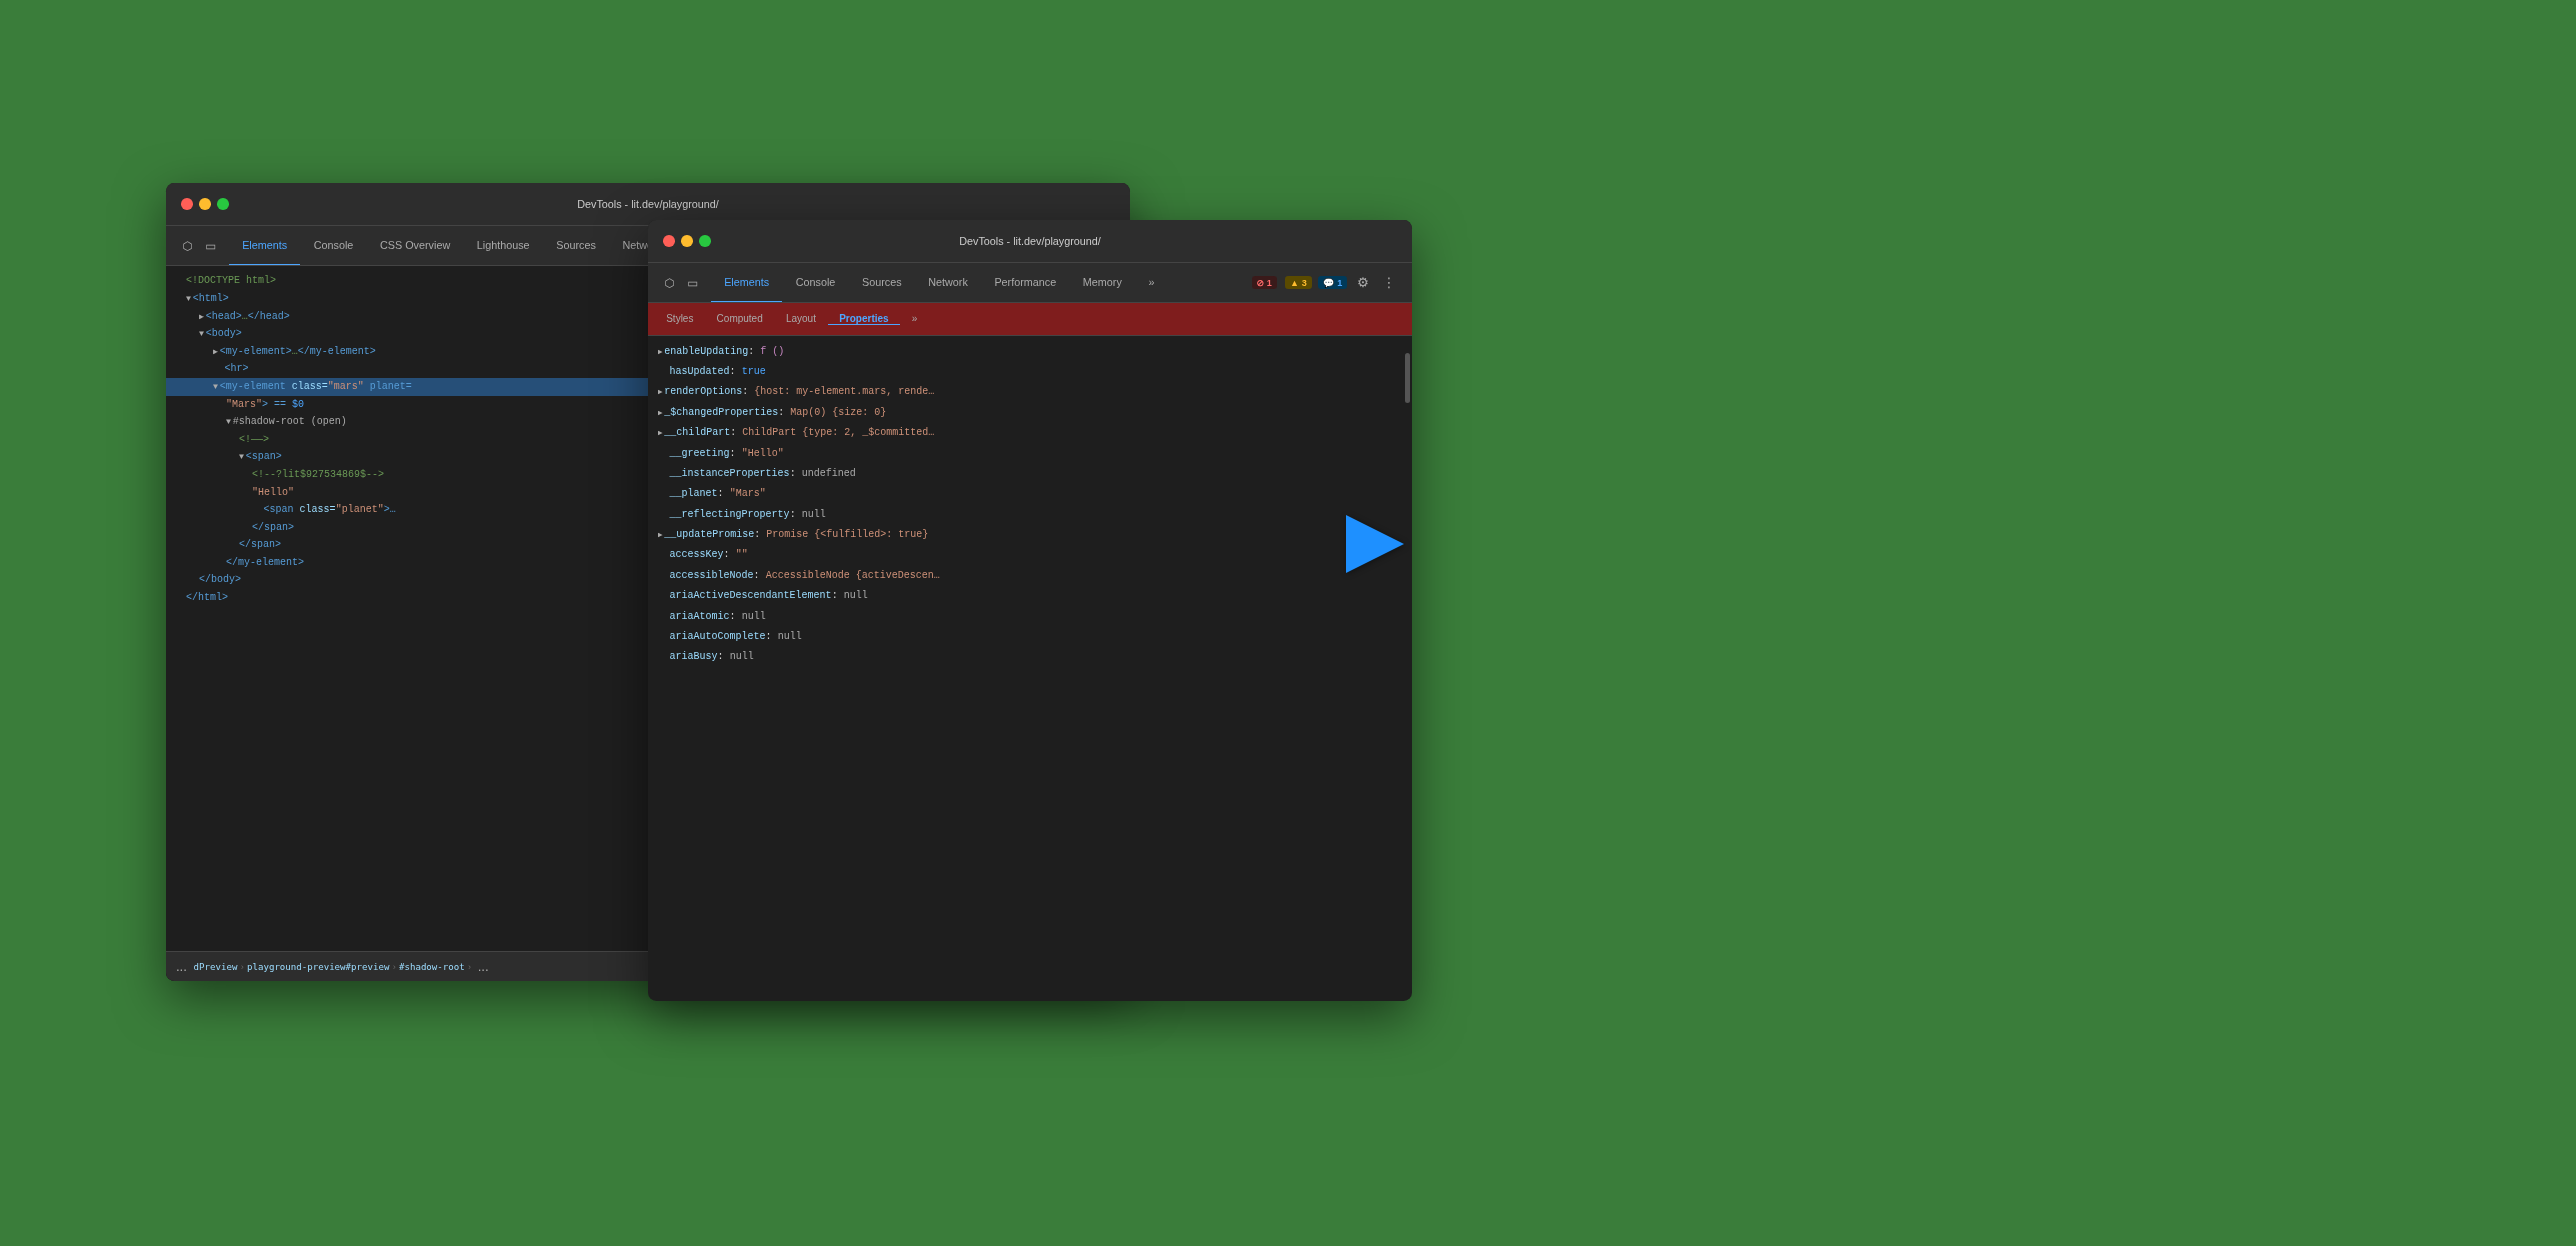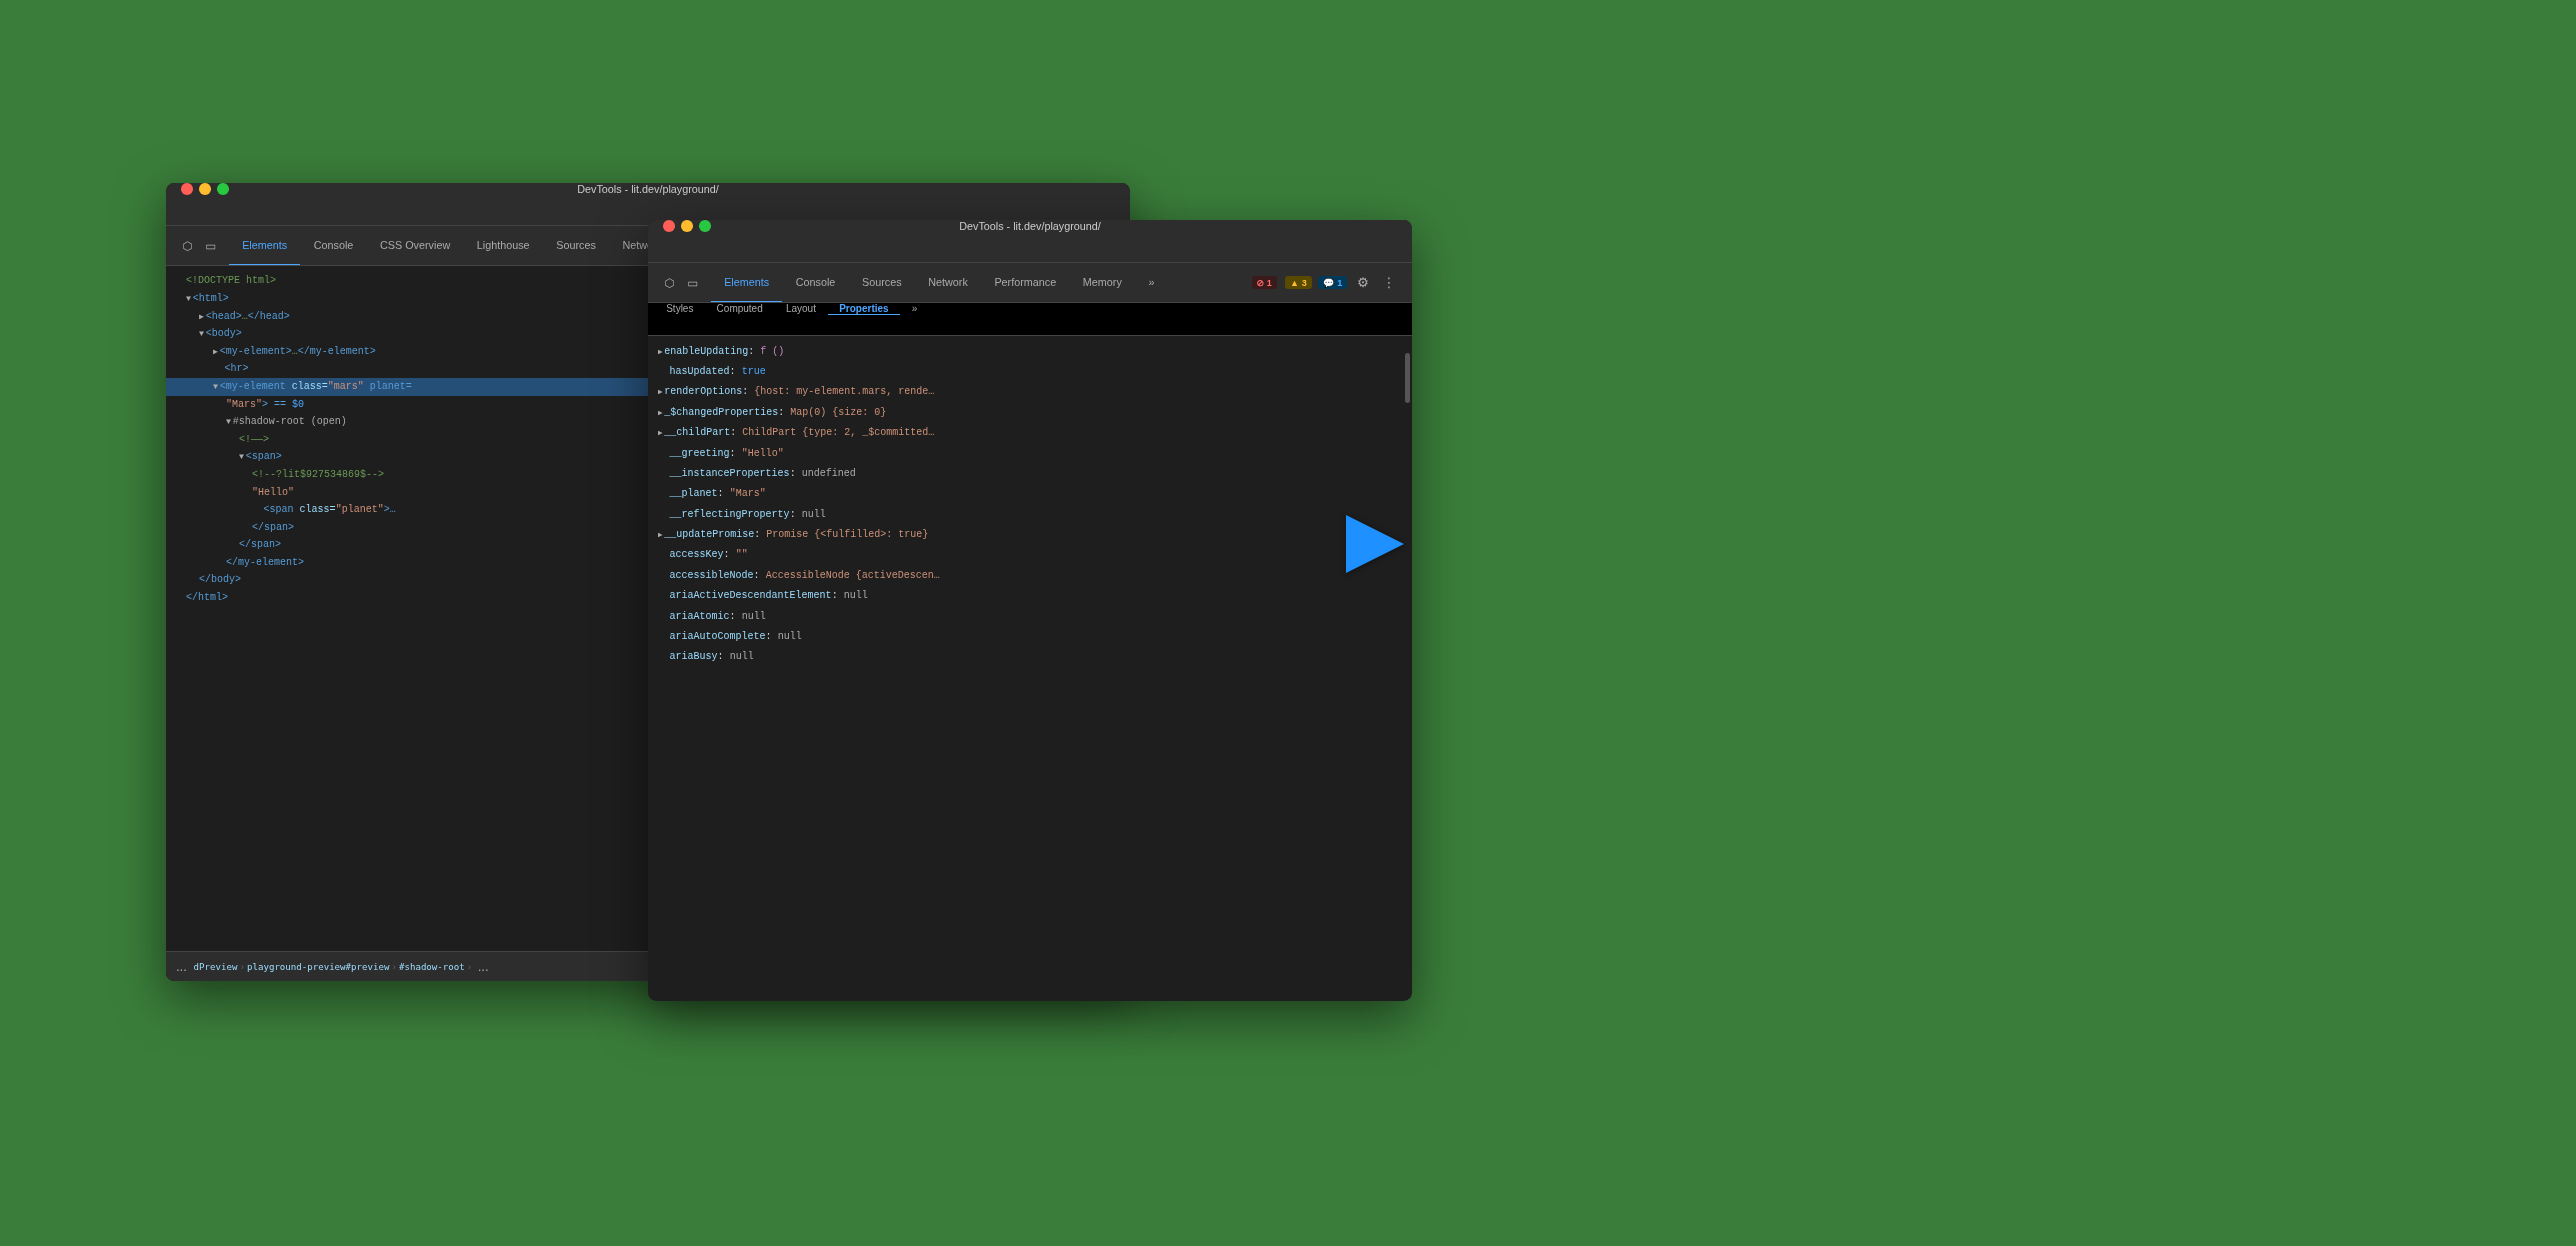--- a/index.html
+++ b/index.html
@@ -34,21 +34,21 @@
       height: 781px;
       top: 220px;
       left: 648px;
     }
 
     
     .title-bar {
       background: #2d2d2d;
       height: 43px;
       display: flex;
-      align-items: flex-start;
+      align-items: center;
       padding: 0 15px;
       border-bottom: 0.8px solid #444;
       position: relative;
     }
 
     .traffic-lights {
       display: flex;
       gap: 6.6px;
       margin-right: 13.3px;
     }
@@ -220,24 +220,24 @@
     
     .props-panel {
       width: 449px;
       background: #1e1e1e;
       display: flex;
       flex-direction: column;
     }
 
     
     .sub-tab-bar {
-      background: #000000;
+      background: #7f1d1d;
       height: 33px;
       display: flex;
-      align-items: flex-start;
+      align-items: center;
       border-bottom: 0.8px solid #444;
       padding: 0 6.6px;
     }
 
     .sub-tab {
       padding: 0 11.6px;
       display: flex;
       align-items: center;
       font-size: 10px;
       color: #aaa;

